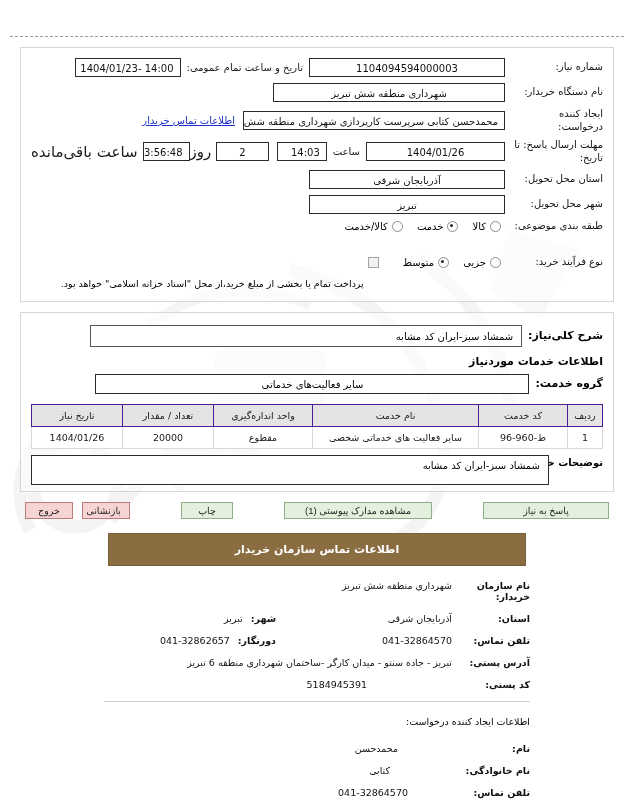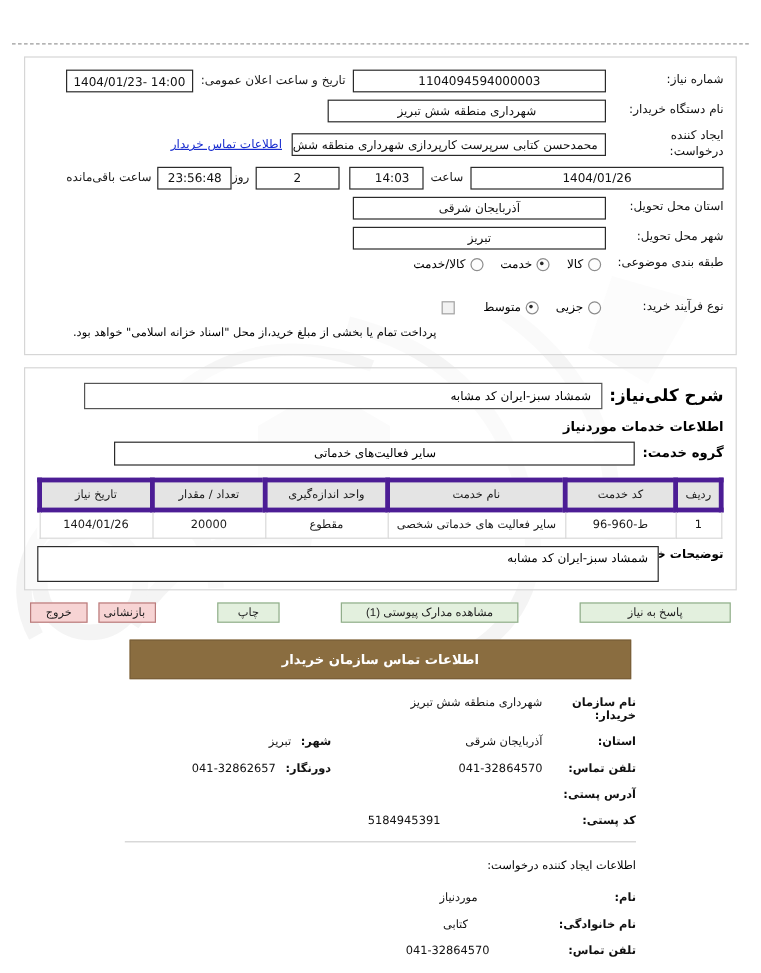--- a/index.html
+++ b/index.html
@@ -90,38 +90,38 @@
     height: 19px;
     line-height: 19px;
     font-size: 10px;
     color: #111;
     padding: 0 6px;
     box-sizing: border-box;
     text-align: center;
     overflow: hidden;
     white-space: nowrap;
   }
-  .fld.wide   { width: 211px; }
+  .fld.wide   { width: 196px; }
   .fld.date   { width: 106px; }
   .fld.time   { width: 62px; padding-left: 16px; }
   .fld.days   { width: 70px; }
   .fld.clock  { width: 62px; }
   .fld.req    { width: 262px; text-align: center; }
   .fld.buyer  { width: 232px; text-align: center; }
 
   .link {
     color: #1a2ecf;
     font-size: 10px;
     text-decoration: underline;
     margin-right: 8px;
     cursor: pointer;
     white-space: nowrap;
   }
   .sep-lbl { font-size: 10px; padding: 0 6px; white-space: nowrap; }
-  .suffix { font-size: 10px; padding-right: 5px; white-space: nowrap; }
+  .suffix { font-size: 15px; padding-right: 5px; white-space: nowrap; }
 
   
   .radio-row {
     display: flex;
     align-items: center;
     font-size: 10px;
     margin-bottom: 4px;
   }
   .radio-group { display: flex; align-items: center; gap: 14px; margin-right: 4px; }
   .opt { display: flex; align-items: center; gap: 4px; white-space: nowrap; }
@@ -151,21 +151,21 @@
   }
   .note { font-size: 9.5px; white-space: nowrap; margin-top: 41px; }
 
   
   .desc-row {
     display: flex;
     align-items: center;
     margin: 4px 0 8px 0;
   }
   .desc-lbl {
-    font-size: 14px;
+    font-size: 11px;
     font-weight: bold;
     white-space: nowrap;
     padding-left: 6px;
   }
   .desc-field {
     border: 1px solid #555;
     background: #fff;
     height: 22px;
     line-height: 22px;
     font-size: 10px;
@@ -197,21 +197,21 @@
   
   table.items {
     width: 100%;
     border-collapse: collapse;
     font-size: 9.5px;
     background: #fff;
     border: 1px solid #c9c9c9;
   }
   table.items th {
     background: #e4e4e4;
-    border: 4px solid #4c1d95;
+    border: 1px solid #4c1d95;
     padding: 5px 3px;
     font-weight: normal;
     color: #1a1a1a;
     text-align: center;
     margin-left: 43px;
   }
   table.items td {
     border: 1px solid #d9d9d9;
     padding: 5px 3px;
     text-align: center;
@@ -311,36 +311,37 @@
 <div class="page">
 
   <div class="dash-rule"></div>
 
 
   <div class="block">
 
     <div class="row">
       <div class="lbl w110">شماره نیاز:</div>
       <div class="fld wide">1104094594000003</div>
-      <div class="sep-lbl">تاریخ و ساعت اعلان عمومی:</div>
+      <div class="sep-lbl">تاریخ و ساعت تمام عمومی:</div>
       <div class="fld date">14:00 -1404/01/23</div>
     </div>
 
     <div class="row">
       <div class="lbl w110">نام دستگاه خریدار:</div>
       <div class="fld buyer">شهرداری منطقه شش تبریز</div>
     </div>
 
     <div class="row">
       <div class="lbl w110">ایجاد کننده درخواست:</div>
       <div class="fld req">محمدحسن کتابی سرپرست کارپردازی شهرداری منطقه شش تبریز</div>
       <a class="link">اطلاعات تماس خریدار</a>
     </div>
 
     <div class="row">
+      <div class="lbl w110">مهلت ارسال پاسخ: تا تاریخ:</div>
       <div class="fld wide">1404/01/26</div>
       <div class="sep-lbl">ساعت</div>
       <div class="fld time">14:03</div>
       <div class="fld days" style="margin-right:8px;">2</div>
       <div class="suffix">روز</div>
       <div class="fld clock">23:56:48</div>
       <div class="suffix">ساعت باقی‌مانده</div>
     </div>
 
     <div class="row">
@@ -459,34 +460,35 @@
 
     <div class="crow">
       <div class="ckey">تلفن تماس:</div>
       <div class="cval phone">041-32864570</div>
       <div class="ckey2">دورنگار:</div>
       <div class="cval2">041-32862657</div>
     </div>
 
     <div class="crow">
       <div class="ckey">آدرس پستی:</div>
+      <div class="cval">تبریز - جاده سنتو - میدان کارگر -ساختمان شهرداری منطقه 6 تبریز</div>
     </div>
 
     <div class="crow">
       <div class="ckey">کد پستی:</div>
       <div class="cval" style="margin-right:85px;">5184945391</div>
     </div>
 
     <div class="hr-thin"></div>
 
     <div class="creator-title">اطلاعات ایجاد کننده درخواست:</div>
 
     <div class="crow">
       <div class="ckey">نام:</div>
-      <div class="cval" style="margin-right:54px;">موردنیاز</div>
+      <div class="cval" style="margin-right:54px;">محمدحسن</div>
     </div>
 
     <div class="crow">
       <div class="ckey">نام خانوادگی:</div>
       <div class="cval" style="margin-right:62px;">کتابی</div>
     </div>
 
     <div class="crow">
       <div class="ckey">تلفن تماس:</div>
       <div class="cval" style="margin-right:44px;">041-32864570</div>

